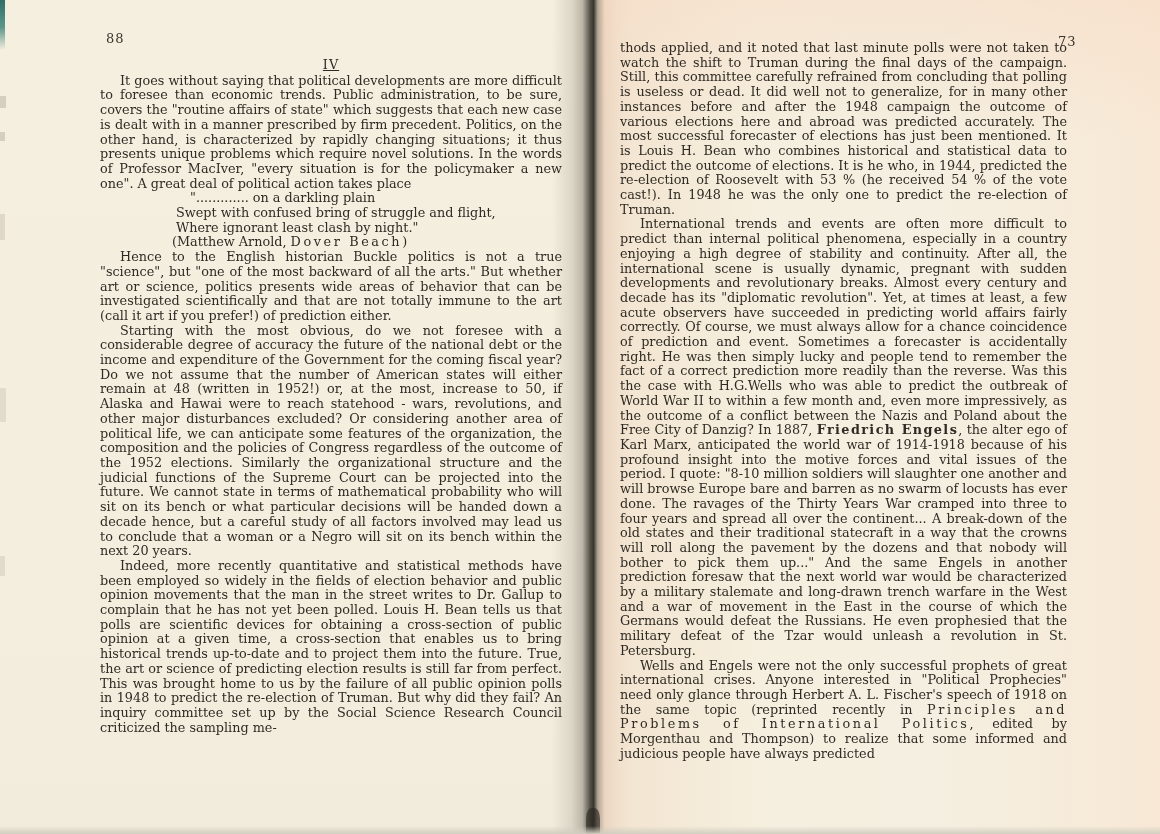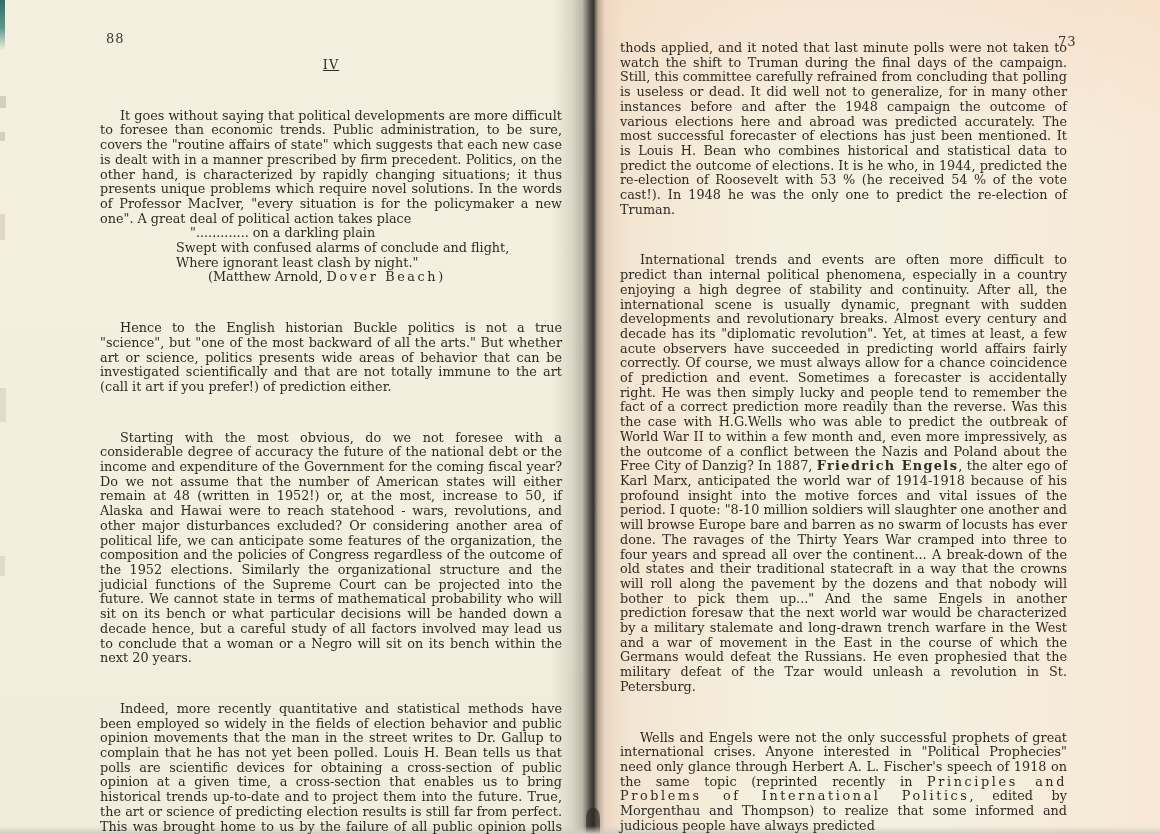--- a/index.html
+++ b/index.html
@@ -76,24 +76,24 @@
     font-size: 12.8px;
     line-height: 14.7px;
     text-align: justify;
     color: #2f2b24;
   }
   #text-left  { left: 100px; top: 58px; width: 462px; }
   #text-right { left: 620px; top: 41px; width: 447px; }
 
   .heading { text-align: center; margin: 0 0 1px 0; letter-spacing: 1px; text-decoration: underline; }
   p.para { margin: 0; }
-  p.indent { text-indent: 20px; margin-top: 36px; }
+  p.indent { text-indent: 20px; }
   .verse { margin-left: 76px; text-align: left; }
   .verse-line-first { padding-left: 14px; }
-  .attribution { margin-left: 108px; text-align: left; }
+  .attribution { margin-left: 72px; text-align: left; }
   .spaced-title { letter-spacing: 2.6px; }
   .spaced-name  { letter-spacing: 1.4px; font-weight: bold; }
 </style>
 </head>
 <body>
 
 <div class="scan">
 
   <div class="bg-right"></div>
   <div class="gutter"></div>
@@ -107,21 +107,21 @@
   <div class="edge-bottom"></div>
 
   <div class="pagenum" id="pagenum-left">88</div>
   <div class="pagenum" id="pagenum-right">73</div>
 
   <div class="textblock" id="text-left">
     <div class="heading">IV</div>
     <p class="para indent">It goes without saying that political developments are more difficult to foresee than economic trends. Public administration, to be sure, covers the "routine affairs of state" which suggests that each new case is dealt with in a manner prescribed by firm precedent. Politics, on the other hand, is characterized by rapidly changing situations; it thus presents unique problems which require novel solutions. In the words of Professor MacIver, "every situation is for the policymaker a new one". A great deal of political action takes place</p>
     <div class="verse">
       <div class="verse-line-first">"............. on a darkling plain</div>
-      <div>Swept with confused alarms of conclude and flight,</div>
+      <div>Swept with confused bring of struggle and flight,</div>
       <div>Where ignorant least clash by night."</div>
     </div>
     <div class="attribution"><span>(Matthew Arnold, </span><span class="spaced-title">Dover Beach</span><span>)</span></div>
     <p class="para indent">Hence to the English historian Buckle politics is not a true "science", but "one of the most backward of all the arts." But whether art or science, politics presents wide areas of behavior that can be investigated scientifically and that are not totally immune to the art (call it art if you prefer!) of prediction either.</p>
     <p class="para indent">Starting with the most obvious, do we not foresee with a considerable degree of accuracy the future of the national debt or the income and expenditure of the Government for the coming fiscal year? Do we not assume that the number of American states will either remain at 48 (written in 1952!) or, at the most, increase to 50, if Alaska and Hawai were to reach statehood - wars, revolutions, and other major disturbances excluded? Or considering another area of political life, we can anticipate some features of the organization, the composition and the policies of Congress regardless of the outcome of the 1952 elections. Similarly the organizational structure and the judicial functions of the Supreme Court can be projected into the future. We cannot state in terms of mathematical probability who will sit on its bench or what particular decisions will be handed down a decade hence, but a careful study of all factors involved may lead us to conclude that a woman or a Negro will sit on its bench within the next 20 years.</p>
     <p class="para indent">Indeed, more recently quantitative and statistical methods have been employed so widely in the fields of election behavior and public opinion movements that the man in the street writes to Dr. Gallup to complain that he has not yet been polled. Louis H. Bean tells us that polls are scientific devices for obtaining a cross-section of public opinion at a given time, a cross-section that enables us to bring historical trends up-to-date and to project them into the future. True, the art or science of predicting election results is still far from perfect. This was brought home to us by the failure of all public opinion polls in 1948 to predict the re-election of Truman. But why did they fail? An inquiry committee set up by the Social Science Research Council criticized the sampling me-</p>
   </div>
 
   <div class="textblock" id="text-right">
     <p class="para">thods applied, and it noted that last minute polls were not taken to watch the shift to Truman during the final days of the campaign. Still, this committee carefully refrained from concluding that polling is useless or dead. It did well not to generalize, for in many other instances before and after the 1948 campaign the outcome of various elections here and abroad was predicted accurately. The most successful forecaster of elections has just been mentioned. It is Louis H. Bean who combines historical and statistical data to predict the outcome of elections. It is he who, in 1944, predicted the re-election of Roosevelt with 53 % (he received 54 % of the vote cast!). In 1948 he was the only one to predict the re-election of Truman.</p>

